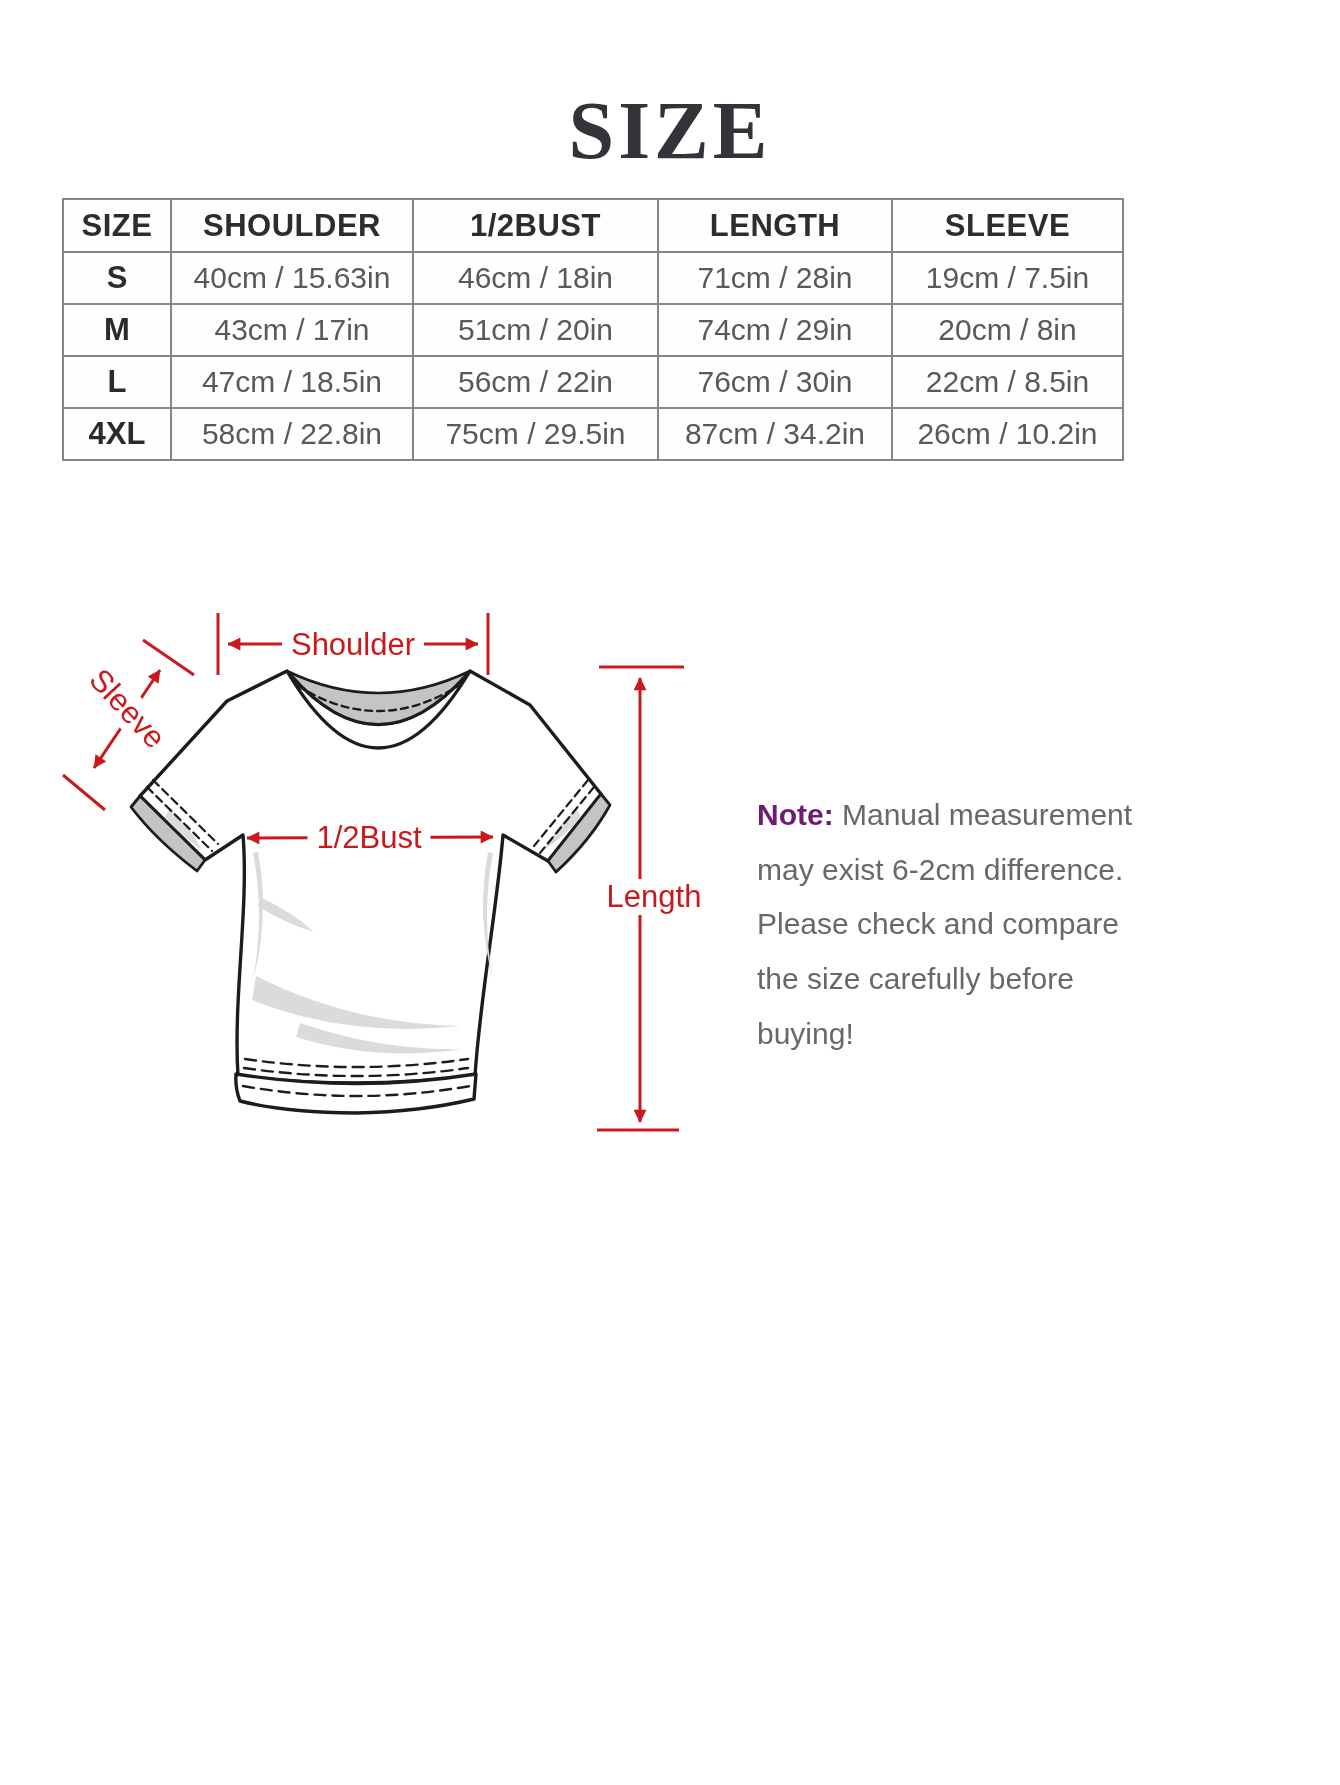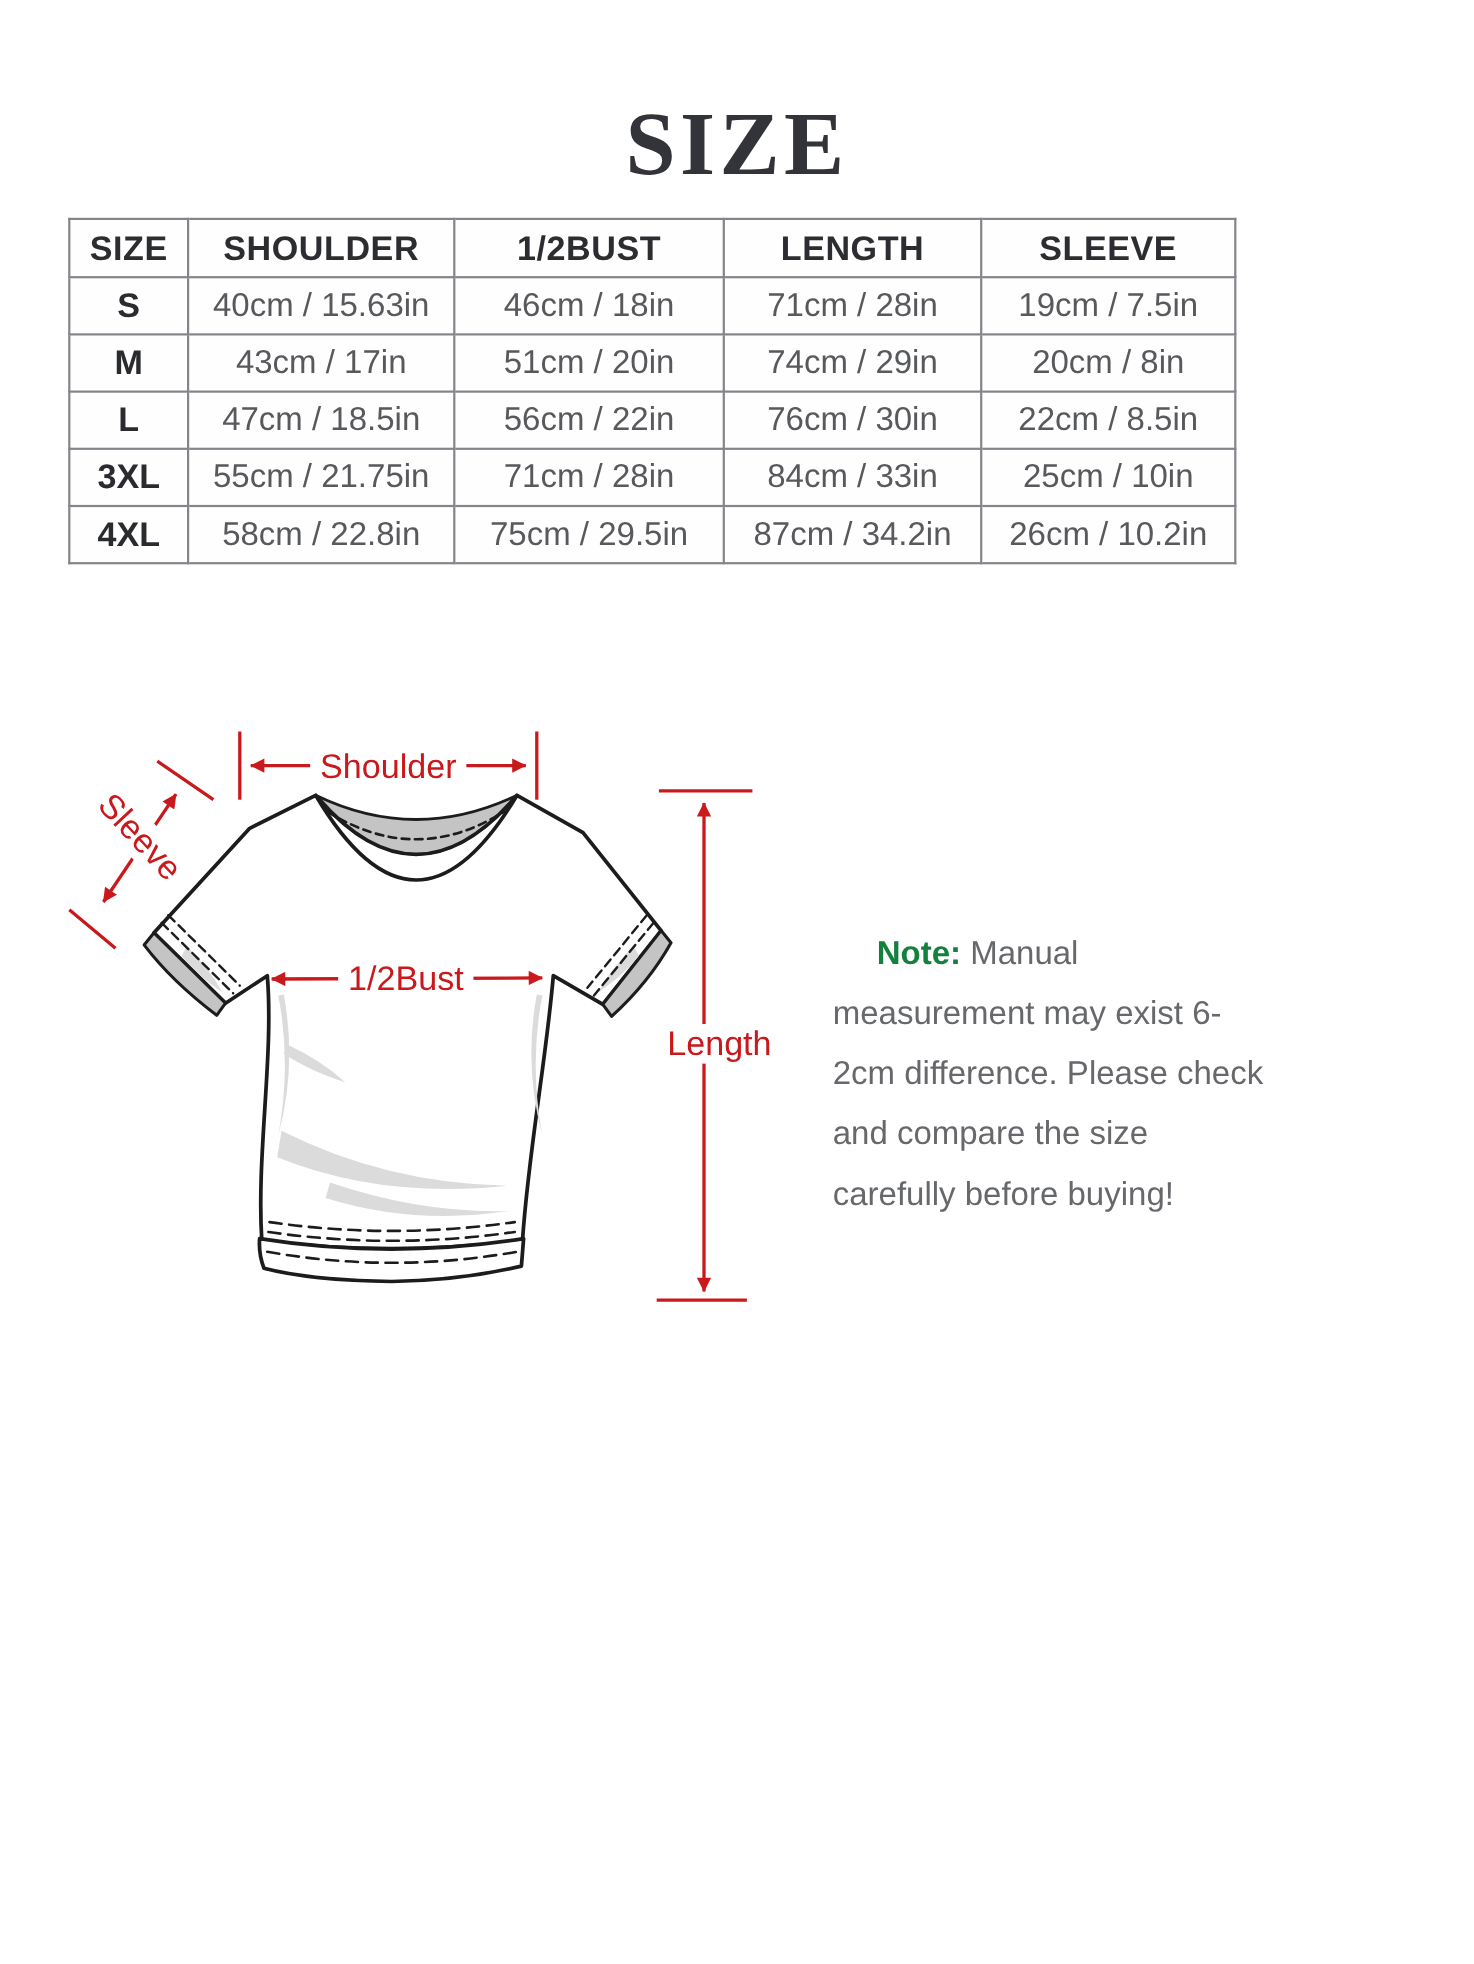--- a/index.html
+++ b/index.html
@@ -35,21 +35,21 @@
     position:absolute;color:#c9191c;background:#ffffff;
     font-size:31px;line-height:1.1;padding:1px 9px;white-space:nowrap;
     transform:translate(-50%,-50%);
   }
   .dlabel.rot{transform:translate(-50%,-50%) rotate(47deg);padding:1px 5px;}
 
   .note{
     position:absolute;left:757px;top:250px;width:394px;
     font-size:30px;line-height:1.82;color:#67686b;
   }
-  .note b{color:#15803d;margin-left:40px;}
+  .note b{color:#701a75;}
 </style>
 </head>
 <body>
 
 <div class="page">
 
   <div class="title">SIZE</div>
 
   <table class="size-table">
     <colgroup>
@@ -80,27 +80,20 @@
         <td class="meas">51cm / 20in</td>
         <td class="meas">74cm / 29in</td>
         <td class="meas">20cm / 8in</td>
       </tr>
       <tr>
         <td class="size-cell">L</td>
         <td class="meas">47cm / 18.5in</td>
         <td class="meas">56cm / 22in</td>
         <td class="meas">76cm / 30in</td>
         <td class="meas">22cm / 8.5in</td>
-      </tr>
-      <tr>
-        <td class="size-cell">3XL</td>
-        <td class="meas">55cm / 21.75in</td>
-        <td class="meas">71cm / 28in</td>
-        <td class="meas">84cm / 33in</td>
-        <td class="meas">25cm / 10in</td>
       </tr>
       <tr>
         <td class="size-cell">4XL</td>
         <td class="meas">58cm / 22.8in</td>
         <td class="meas">75cm / 29.5in</td>
         <td class="meas">87cm / 34.2in</td>
         <td class="meas">26cm / 10.2in</td>
       </tr>
     </tbody>
   </table>

